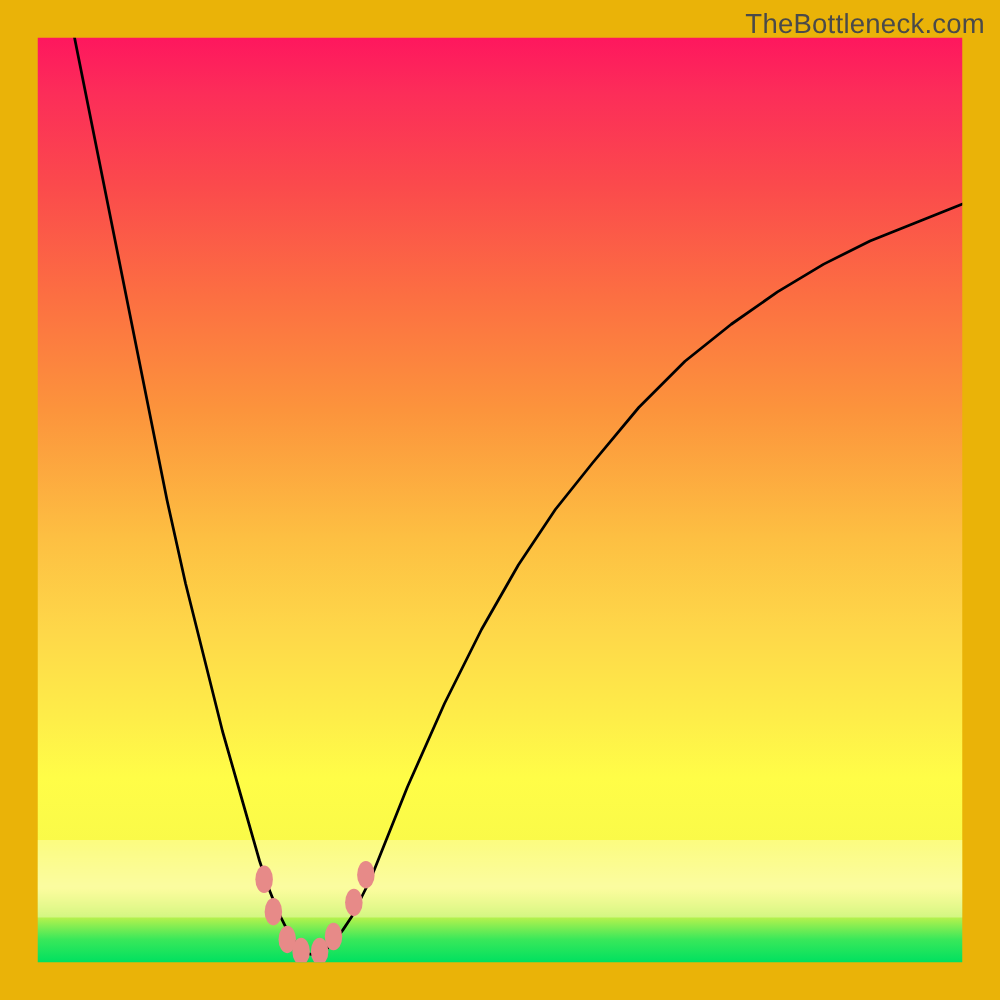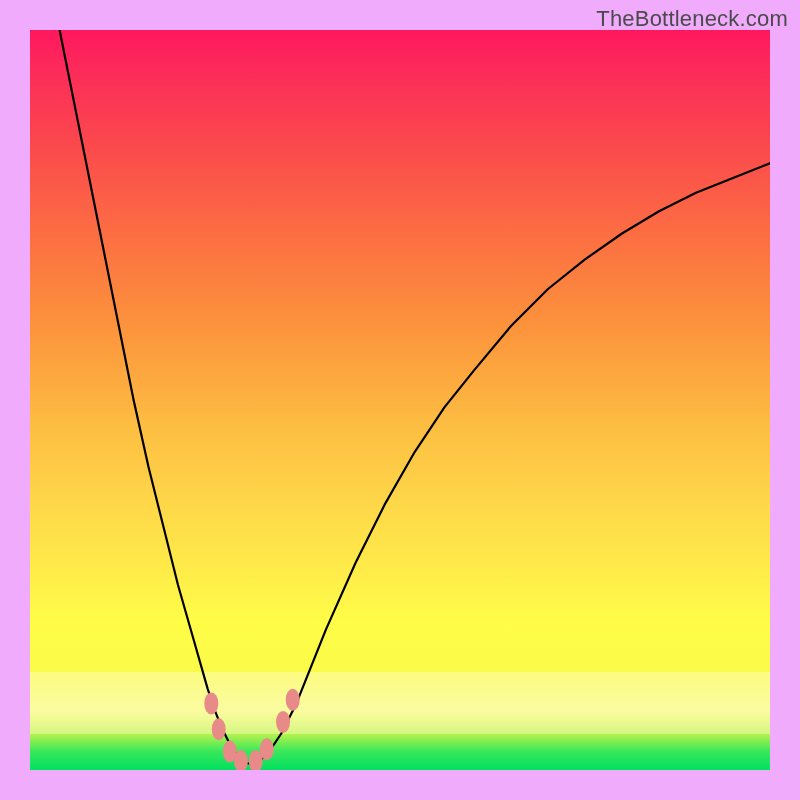--- a/index.html
+++ b/index.html
@@ -8,21 +8,21 @@
     width: 800px;
     height: 800px;
     overflow: hidden;
     background: #000;
     font-family: Arial, Helvetica, sans-serif;
   }
   .frame {
     position: relative;
     width: 800px;
     height: 800px;
-    background: #f0abfc;
+    background: #eab308;
   }
   .watermark {
     position: absolute;
     top: 6px;
     right: 12px;
     color: #4a4a4a;
     font-size: 22px;
     font-weight: 400;
     letter-spacing: 0.2px;
     z-index: 10;

